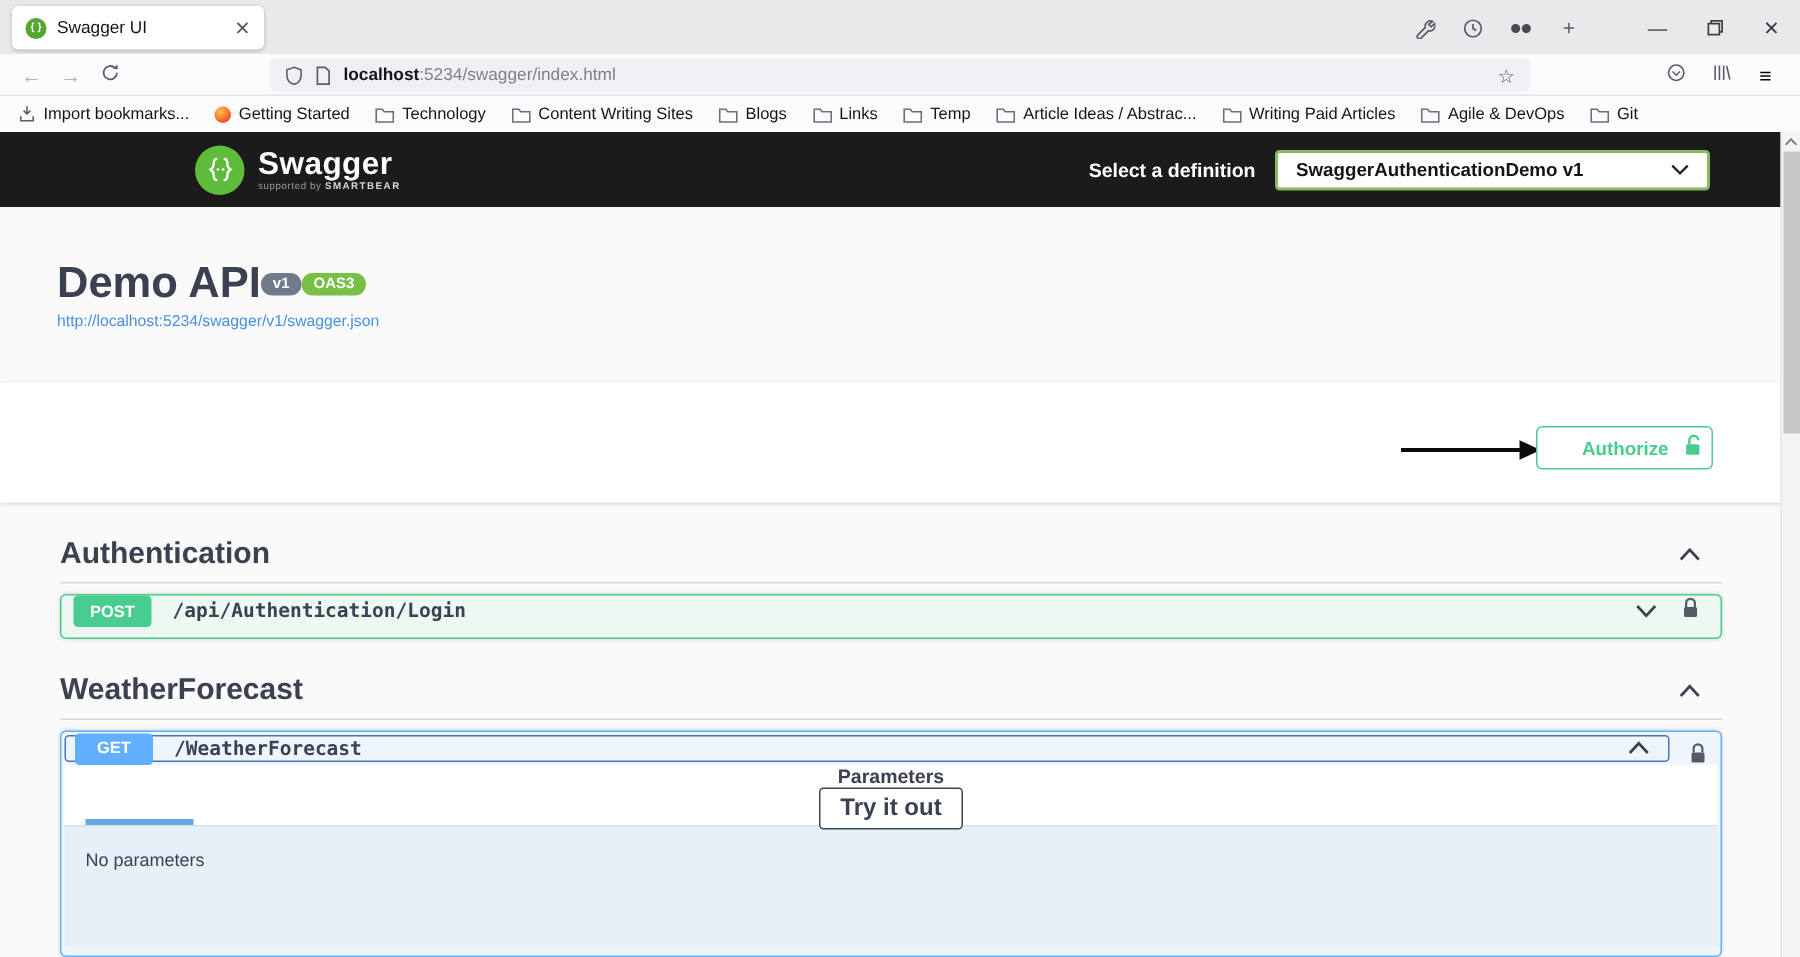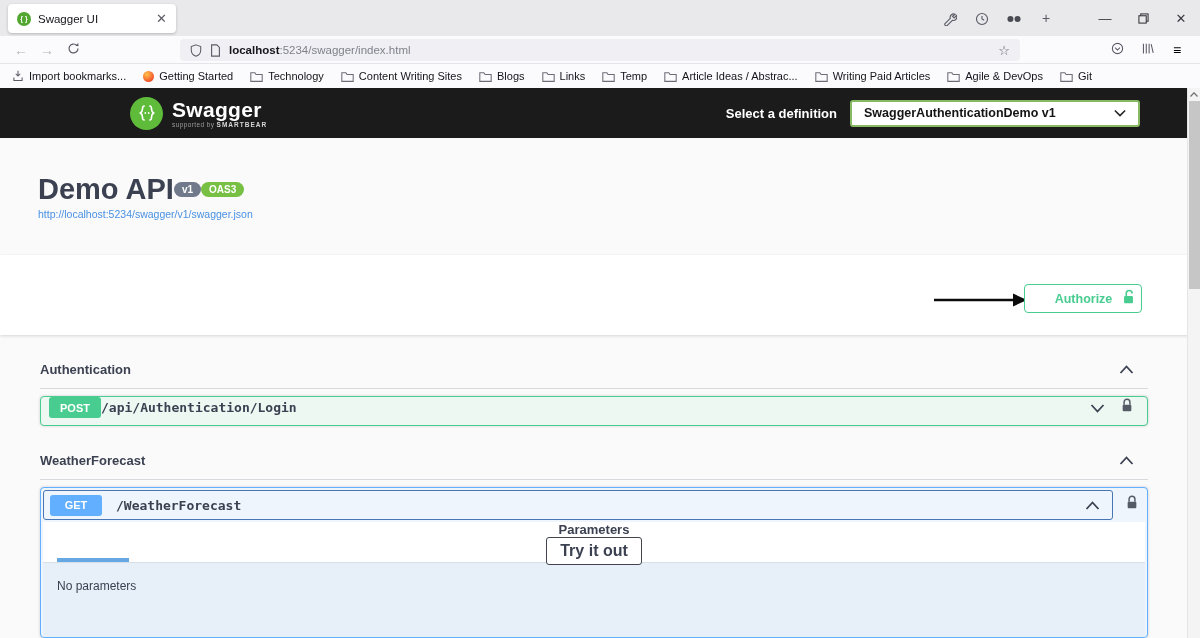--- a/index.html
+++ b/index.html
@@ -73,35 +73,35 @@
   .callout { position:absolute; left:443px; top:13px; font-size:17.5px; color:#141414; line-height:26px; }
   .callout-arrow { position:absolute; left:933px; top:36px; }
   .authorize-btn { position:absolute; right:58px; top:29px; width:118px; height:29px; background:#fff;
                    border:1.6px solid #49cc90; border-radius:4px; display:flex; align-items:center;
                    justify-content:center; gap:10px; color:#49cc90; font-size:12.5px; font-weight:700;padding-left:24px; }
 
   
   .ops { background:#fafafa; padding:0 52px 0 40px; }
   .section-header { display:flex; align-items:center; justify-content:space-between; height:38px;
                     margin-top:16px; border-bottom:1px solid rgba(59,65,81,.18); padding-right:14px; }
-  .section-title { font-size:13px; font-weight:700; color:#3b4151; }
+  .section-title { font-size:20px; font-weight:700; color:#3b4151; }
   .chev-btn { display:inline-flex; }
 
   .opblock-post { margin-top:7px; height:30px; background:#eef8f3; border:1px solid #49cc90; border-radius:4px;
-                  box-shadow:0 0 3px rgba(0,0,0,.19); display:flex; align-items:center; padding:0 14px 7px 8px; }
+                  box-shadow:0 0 3px rgba(0,0,0,.19); display:flex; align-items:center; padding:0 14px 7px 8px; gap:14px; }
   .method-badge { min-width:52px; height:21px; border-radius:3px; color:#fff; font-weight:700; font-size:11px;
                   display:flex; align-items:center; justify-content:center; }
   .m-post { background:#49cc90; }
   .m-get { background:#61affe; }
   .op-path { font-family:"DejaVu Sans Mono","Liberation Mono",monospace; font-size:13px; font-weight:600; color:#3b4151; }
   .op-right { margin-left:auto; display:flex; align-items:center; gap:16px; }
 
   .opblock-get { position:relative; margin-top:7px; height:151px; background:#eef5fd; border:1px solid #61affe;
                  border-radius:4px; box-shadow:0 0 3px rgba(0,0,0,.19); padding:2px; overflow:hidden; }
-  .get-summary { height:30px; margin-right:32px; border:1.5px solid #4876b4; border-radius:3px;
+  .get-summary { height:18px; margin-right:32px; border:1.5px solid #4876b4; border-radius:3px;
                  display:flex; align-items:center; padding:0 12px 0 6px; gap:14px; }
   .get-lock { position:absolute; right:9px; top:7px; display:inline-flex; }
   .params-header { position:relative; margin-top:2px; height:40px; background:#fff; display:flex;
                    align-items:center; justify-content:space-between; padding:0 14px;flex-direction:column; }
   .params-tab-label { font-size:13px; font-weight:700; color:#3b4151; }
   .params-underline { position:absolute; left:14px; bottom:0; width:72px; height:4px; background:#65a8e4; }
   .try-btn { border:1.5px solid #41444e; border-radius:3px; background:#fff; padding:4px 13px;
              font-size:16px; font-weight:600; color:#3b4151; }
   .params-body { background:#e7f0f9; height:81px; padding:13px 14px; border-top:1px solid #d5dfe9; }
   .no-params { font-size:12px; color:#3b4151; }

